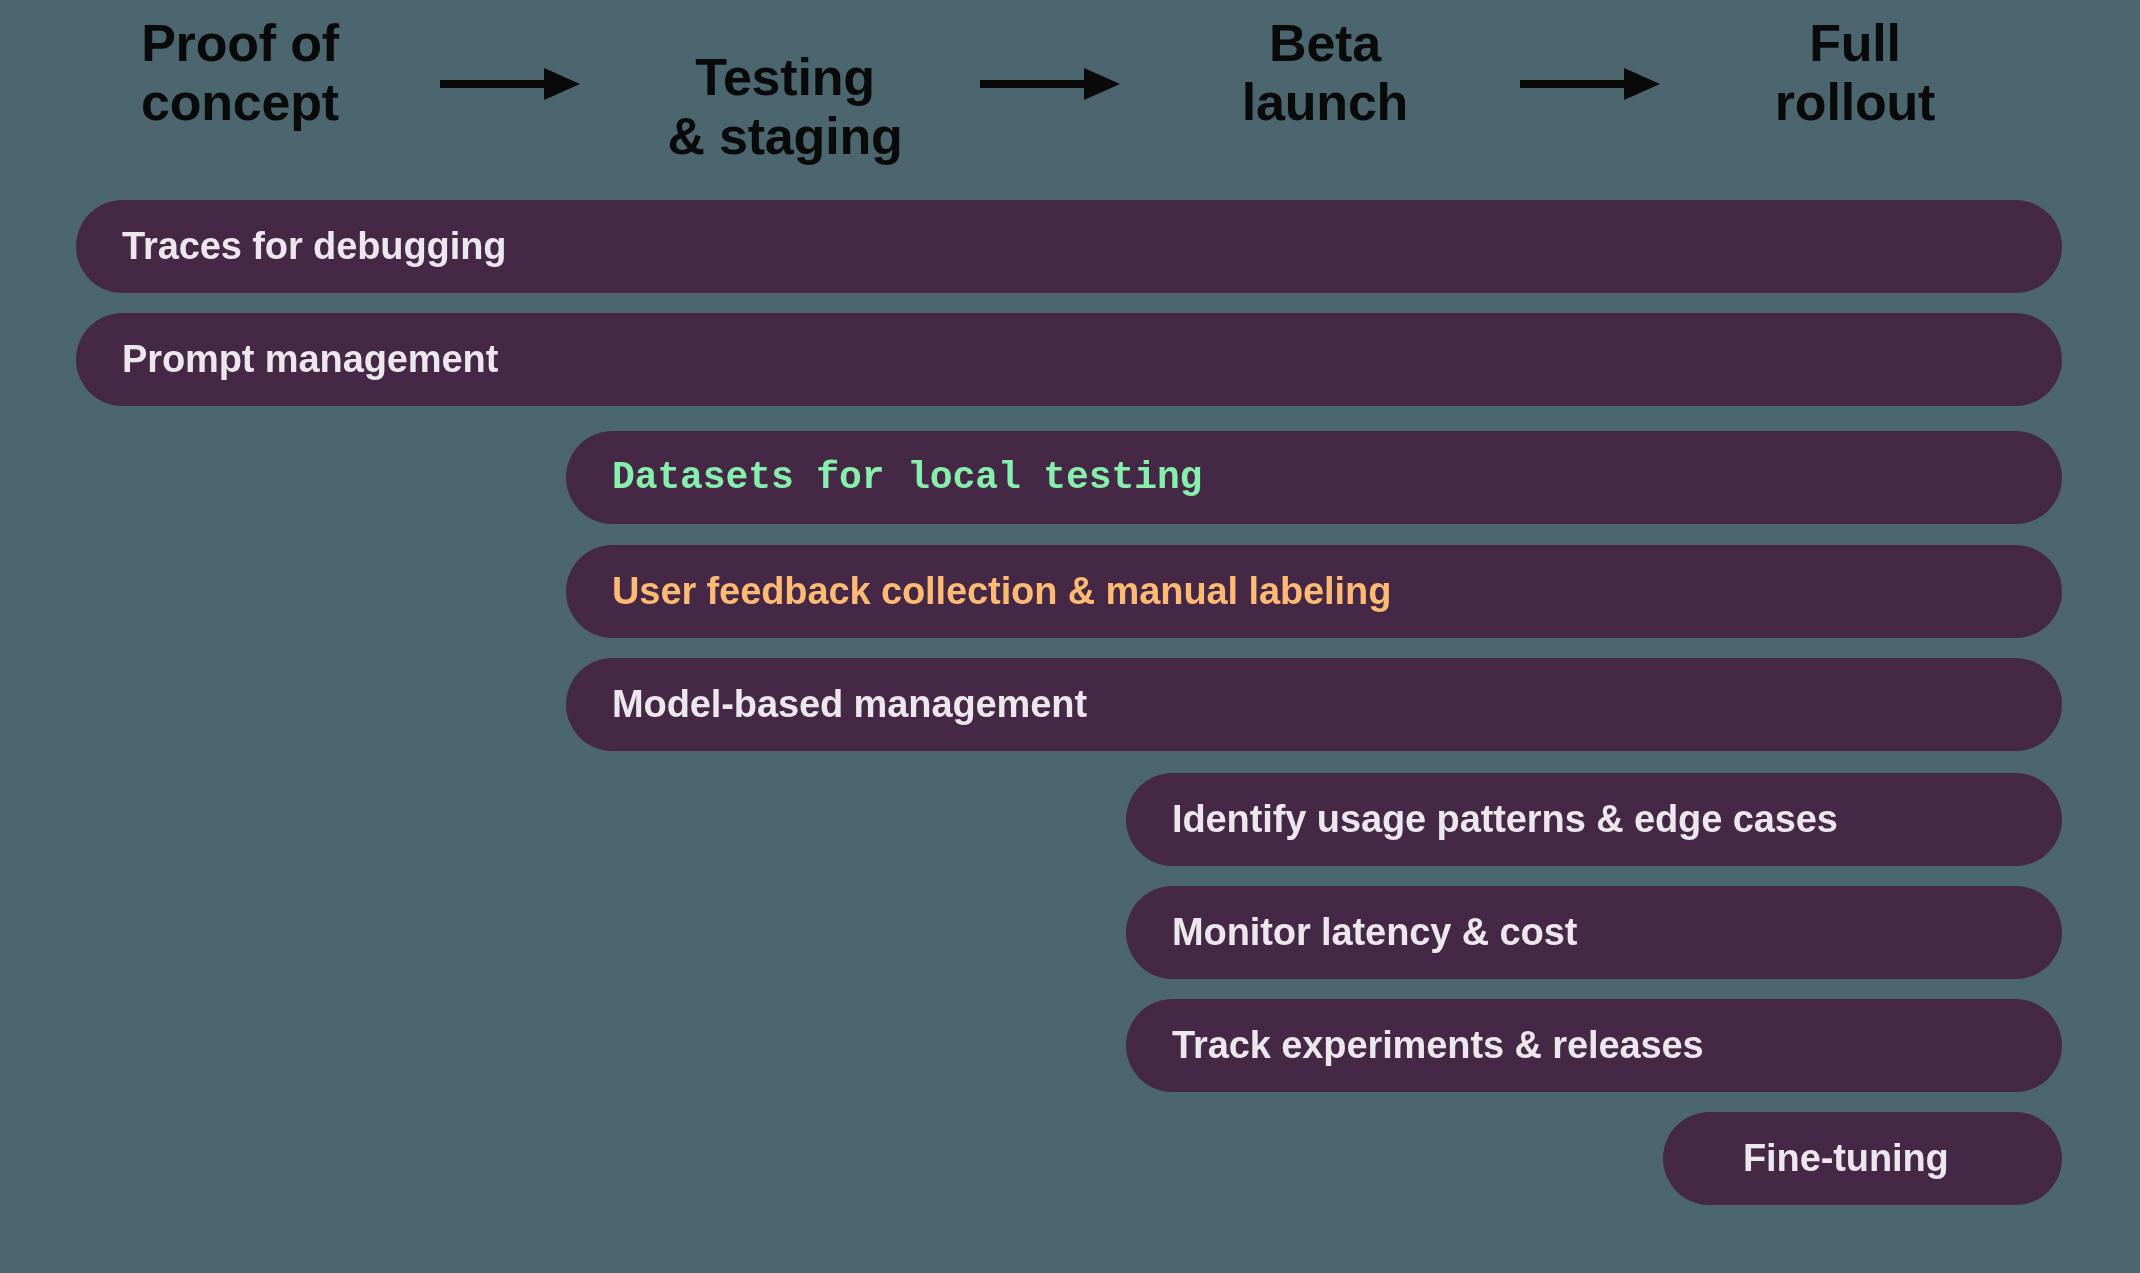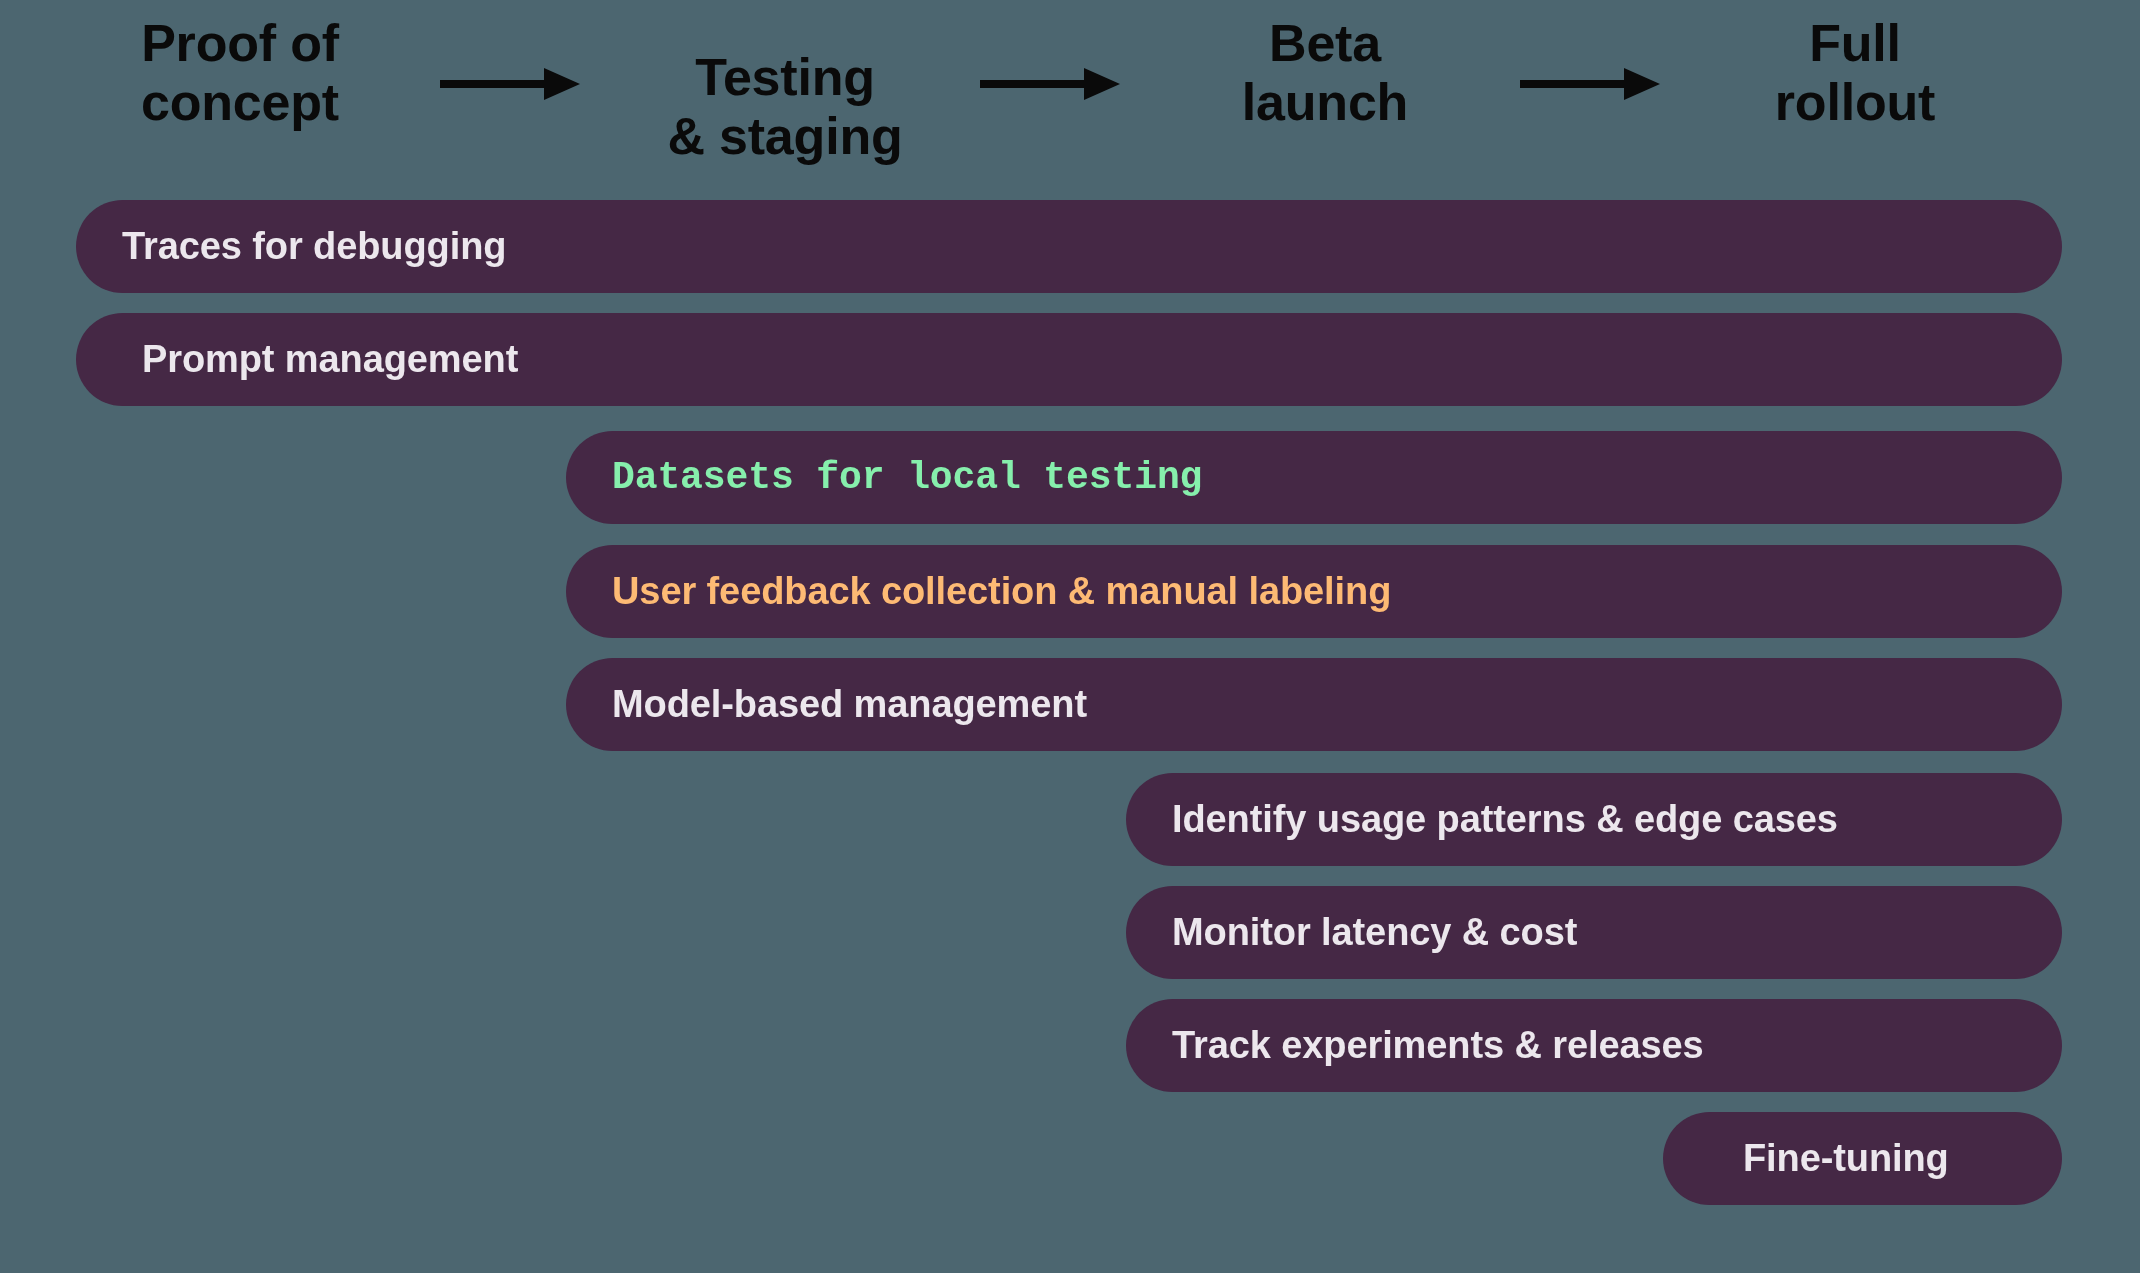--- a/index.html
+++ b/index.html
@@ -118,21 +118,21 @@
         <path d="M0 18 H104 V6 L140 22 L104 38 V26 H0 Z" fill="#0a0a0a"></path>
       </svg>
     </div>
   </div>
 
   <div class="bars-layer">
     <div class="bar b0" style="left: 76px; top: 200px; width: 1986px; height: 93px; border-radius: 46.5px; background: rgb(69, 40, 69);">
       <span class="bar-label" style="color: rgb(236, 231, 237);">Traces for debugging</span>
     </div>
     <div class="bar b1" style="left: 76px; top: 313px; width: 1986px; height: 93px; border-radius: 46.5px; background: rgb(69, 40, 69);">
-      <span class="bar-label" style="color: rgb(236, 231, 237); margin-left: 20px;">Prompt management</span>
+      <span class="bar-label" style="color: rgb(236, 231, 237);">Prompt management</span>
     </div>
     <div class="bar b2" style="left: 566px; top: 431px; width: 1496px; height: 93px; border-radius: 46.5px; background: rgb(69, 40, 69);">
       <span class="bar-label" style="color: #86efac; font-family: Liberation Mono, monospace;">Datasets for local testing</span>
     </div>
     <div class="bar b3" style="left: 566px; top: 545px; width: 1496px; height: 93px; border-radius: 46.5px; background: rgb(69, 40, 69);">
       <span class="bar-label" style="color: #fdba74;">User feedback collection &amp; manual labeling</span>
     </div>
     <div class="bar b4" style="left: 566px; top: 658px; width: 1496px; height: 93px; border-radius: 46.5px; background: rgb(69, 40, 69);">
       <span class="bar-label" style="color: rgb(236, 231, 237);">Model-based management</span>
     </div>

